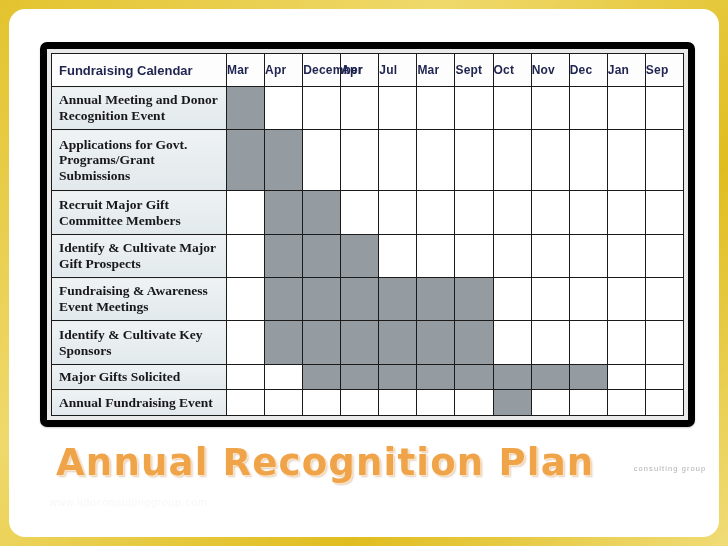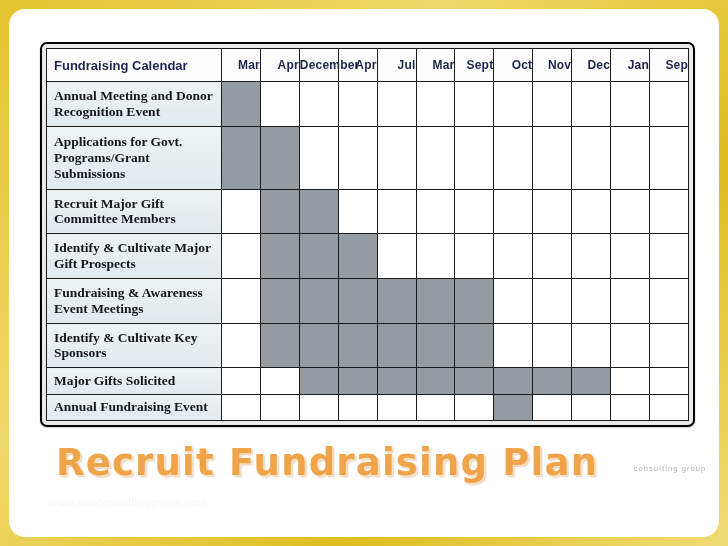--- a/index.html
+++ b/index.html
@@ -27,21 +27,21 @@
     background: #ffffff;
     border-radius: 16px;
   }
 
   
   #calendar-shell {
     position: absolute;
     left: 31px; top: 33px;
     width: 655px; height: 385px;
     background: #e9e9e9;
-    border: 2px solid #000000;
+    border: 7px solid #000000;
     border-radius: 7px;
     padding: 4px;
     box-shadow: 0 1px 2px rgba(0,0,0,.18);
   }
 
   table#calendar-table {
     width: 100%;
     height: 100%;
     border-collapse: collapse;
     table-layout: fixed;
@@ -61,21 +61,21 @@
     font-family: "Liberation Sans", sans-serif;
     font-weight: bold;
     font-size: 12.5px;
   }
   th.th-task {
     text-align: left;
     padding-left: 7px !important;
     font-size: 13px;
   }
   th.th-month {
-    text-align: right;
+    text-align: left;
     font-size: 12px;
     letter-spacing: .2px;
   }
 
   
   td.task-cell {
     background: #e8eef0;
     background: linear-gradient(180deg,#eef2f3 0%, #e2e9ec 100%);
     color: #17171c;
     font-family: "Liberation Serif", serif;
@@ -279,21 +279,21 @@
               <td class="month-cell filled"></td>
               <td class="month-cell"></td>
               <td class="month-cell"></td>
               <td class="month-cell"></td>
               <td class="month-cell"></td>
             </tr>
           </tbody>
       </table>
     </div>
 
-    <div id="plan-title">Recruit Fundraising Plan</div>
+    <div id="plan-title">Annual Recognition Plan</div>
     <div id="site-watermark">www.lidoconsultinggroup.com</div>
 
     <div id="brand-logo">
       <div class="brand-sub">consulting group</div>
     </div>
 
   </div>
 </div>
 
 </body></html>

